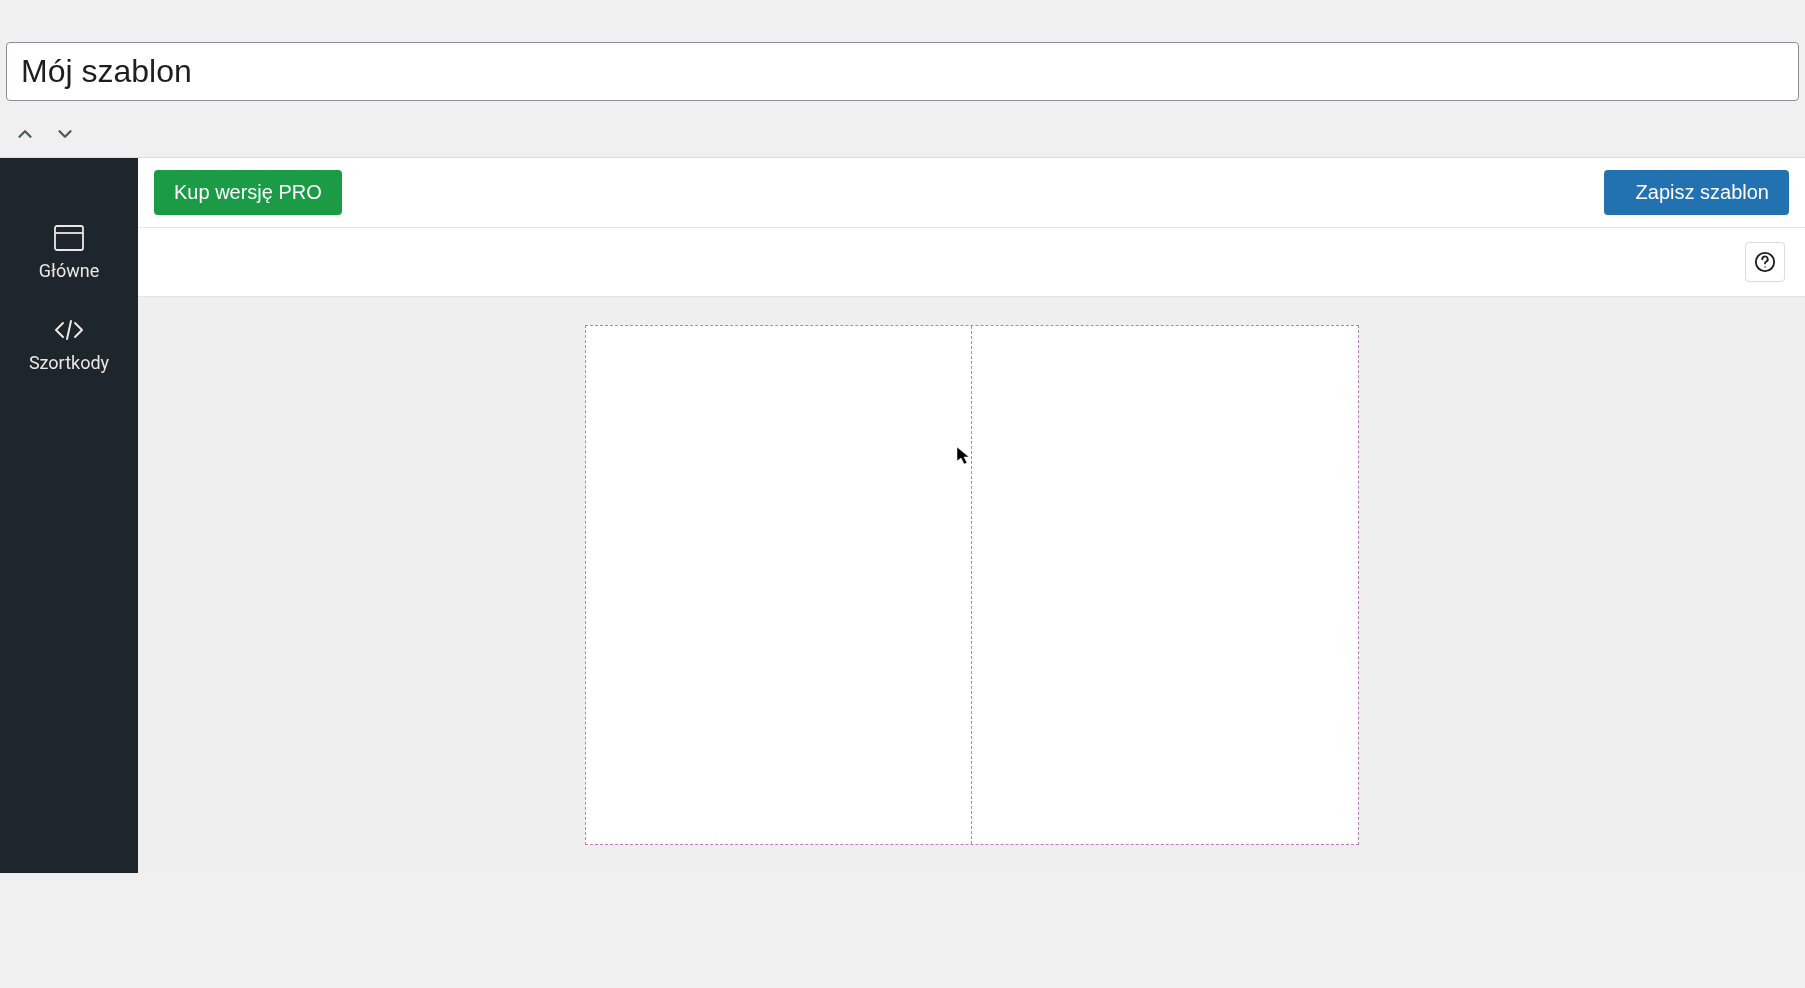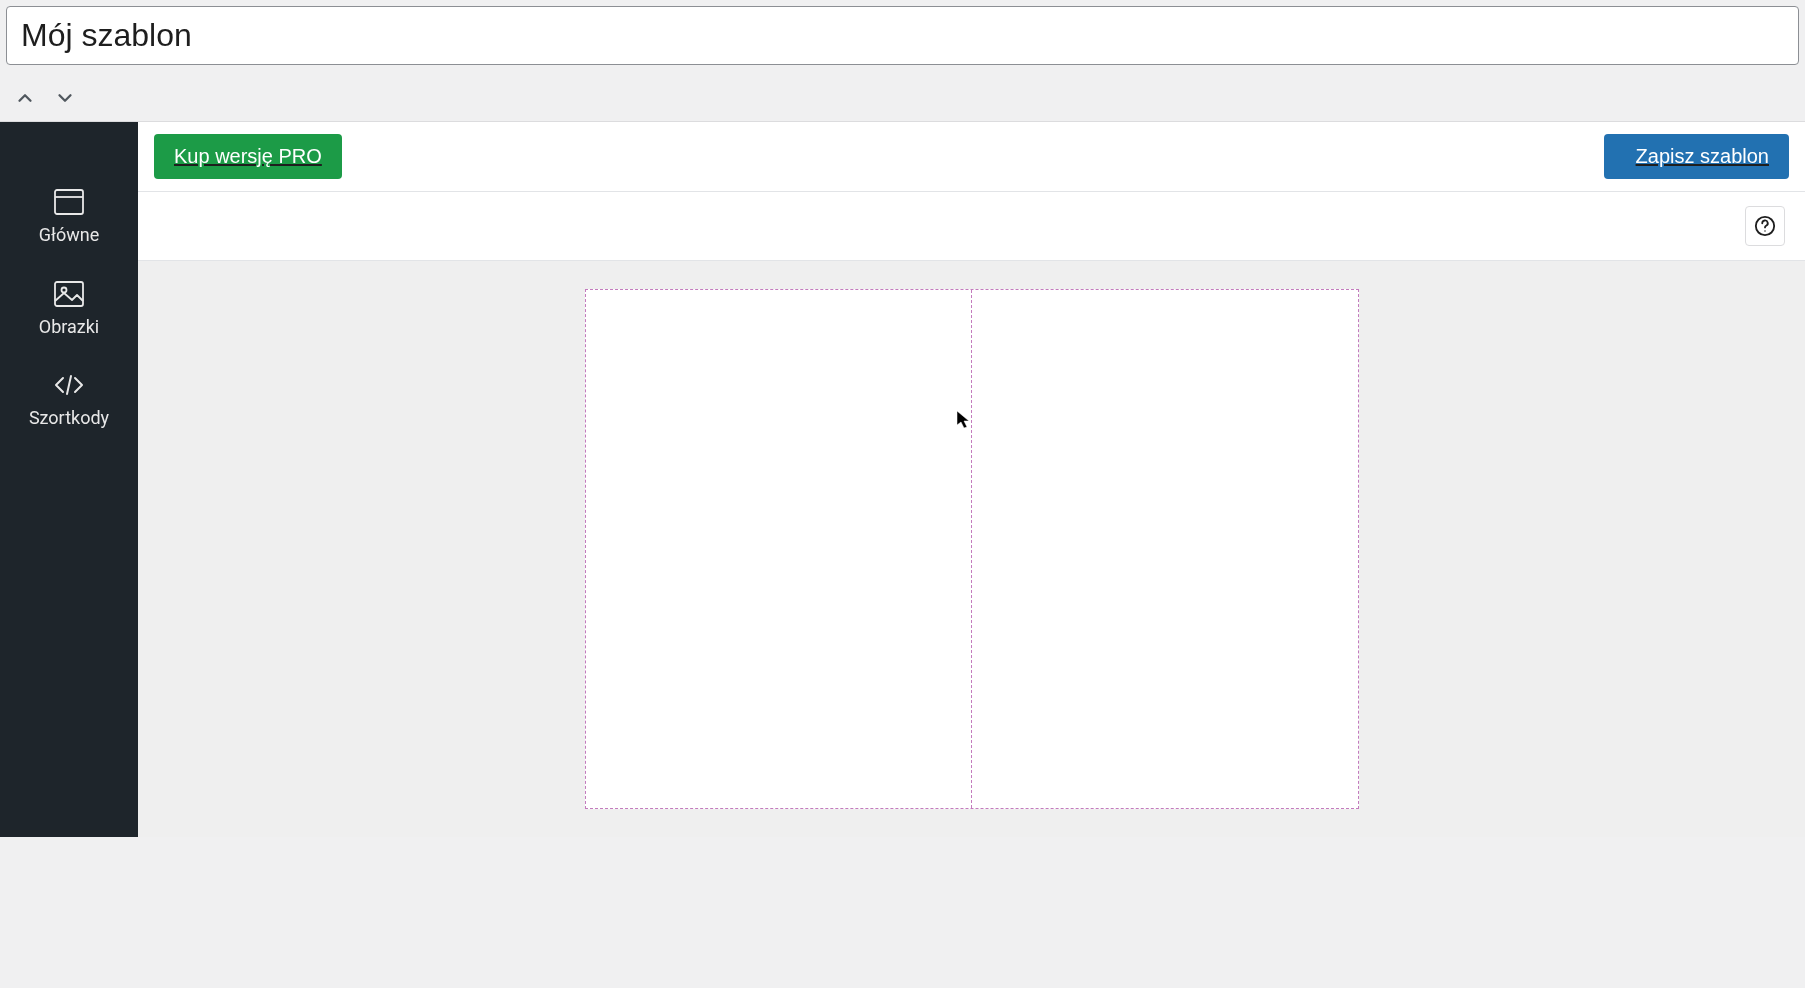--- a/index.html
+++ b/index.html
@@ -8,20 +8,21 @@
       padding: 0;
     }
     body {
       font-family: -apple-system, BlinkMacSystemFont, "Segoe UI", Roboto, "Helvetica Neue", Arial, sans-serif;
       background: #f0f0f1;
       color: #1e1e1e;
     }
     .title-bar {
       padding: 6px;
       background: #f0f0f1;
+      margin-top: 36px;
     }
     .title-input {
       width: 100%;
       padding: 10px 14px;
       font-size: 32px;
       font-weight: 400;
       border: 1px solid #8c8f94;
       border-radius: 4px;
       background: #fff;
       color: #1e1e1e;
@@ -71,21 +72,20 @@
     }
     .sidebar-item .label {
       font-size: 18px;
       line-height: 1.2;
     }
     .content-area {
       flex: 1;
       display: flex;
       flex-direction: column;
       background: #fff;
-      text-decoration: underline;
     }
     .topbar {
       display: flex;
       justify-content: space-between;
       align-items: center;
       padding: 12px 16px;
       border-bottom: 1px solid #e2e4e7;
       background: #fff;
     }
     .btn {
@@ -181,30 +181,20 @@
 <div class="editor-wrapper">
   <div class="sidebar">
     <div class="sidebar-item">
       <span class="icon-wrap">
         <svg width="30" height="26" viewBox="0 0 30 26" fill="none" stroke="#e8e8e8" stroke-width="1.8">
           <rect x="1" y="1" width="28" height="24" rx="2"></rect>
           <line x1="1" y1="8" x2="29" y2="8"></line>
         </svg>
       </span>
       <span class="label">Główne</span>
-    </div>
-    <div class="sidebar-item">
-      <span class="icon-wrap">
-        <svg width="30" height="26" viewBox="0 0 30 26" fill="none" stroke="#e8e8e8" stroke-width="1.8">
-          <rect x="1" y="1" width="28" height="24" rx="2"></rect>
-          <circle cx="10" cy="9" r="2.5"></circle>
-          <polyline points="1,20 10,12 18,19 23,14 29,20" stroke-linejoin="round"></polyline>
-        </svg>
-      </span>
-      <span class="label">Obrazki</span>
     </div>
     <div class="sidebar-item">
       <span class="icon-wrap">
         <svg width="32" height="24" viewBox="0 0 32 24" fill="none" stroke="#e8e8e8" stroke-width="2" stroke-linecap="round" stroke-linejoin="round">
           <polyline points="10 5 3 12 10 19"></polyline>
           <polyline points="22 5 29 12 22 19"></polyline>
           <line x1="18" y1="3" x2="14" y2="21"></line>
         </svg>
       </span>
       <span class="label">Szortkody</span>

